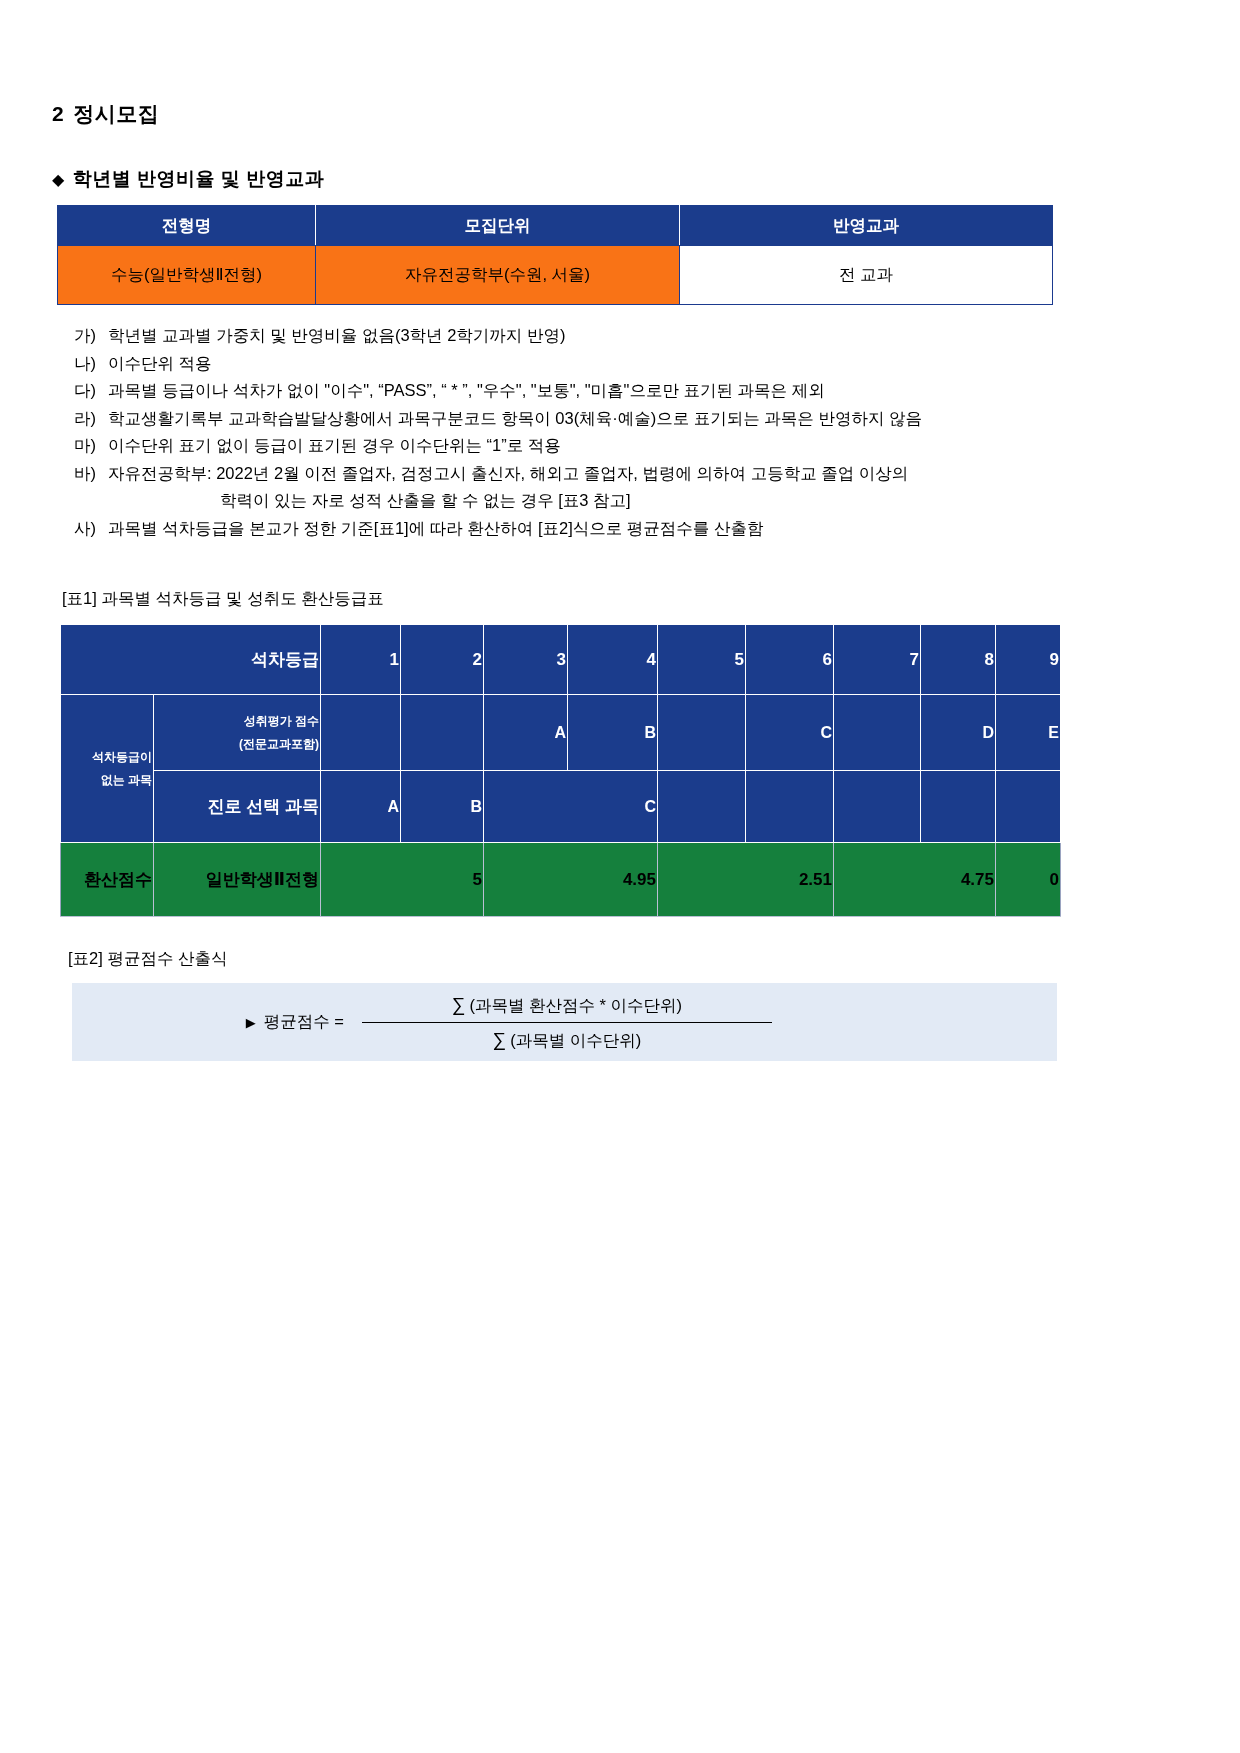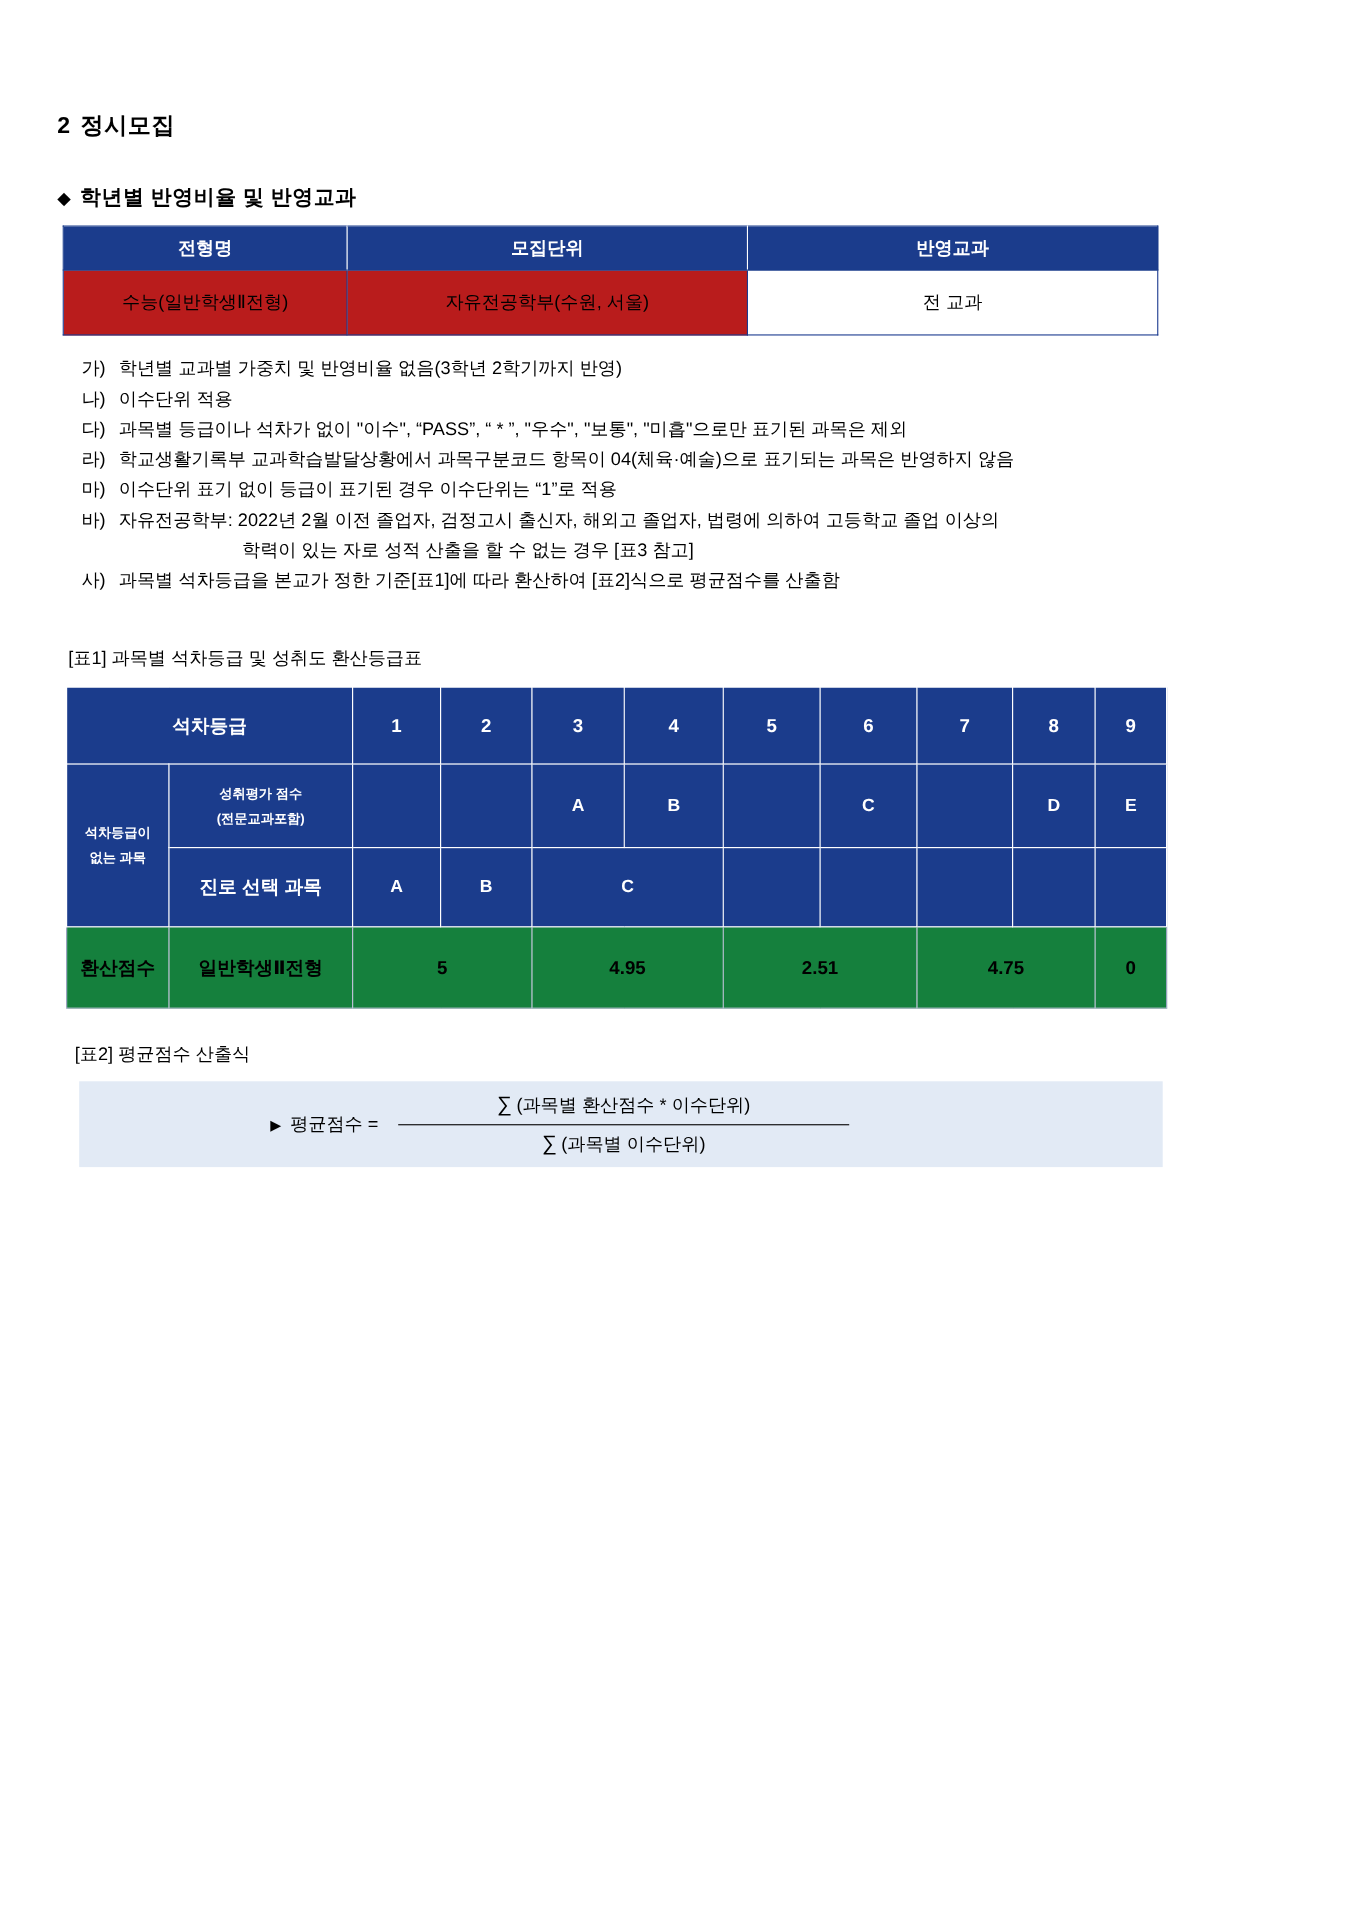--- a/index.html
+++ b/index.html
@@ -61,21 +61,21 @@
   .t0 thead th {
     background: #1b3c8c;
     color: #ffffff;
     font-weight: bold;
     height: 40px;
     border: 1px solid #1b3c8c;
     border-right: 1px solid #ffffff;
   }
   .t0 thead th:last-child { border-right: 1px solid #1b3c8c; }
   .t0 tbody td { height: 59px; font-weight: normal; }
-  .t0 tbody td.fill { background: #b91c1c; }
+  .t0 tbody td.fill { background: #f97316; }
   .t0 tbody td.plain { background: #ffffff; }
 
   
   .notes {
     position: absolute;
     left: 74px;
     top: 322px;
     width: 1000px;
     font-size: 16.5px;
     line-height: 27.5px;
@@ -114,21 +114,21 @@
     top: 624px;
     width: 1000px;
     border-collapse: collapse;
     table-layout: fixed;
   }
   .t1 td {
     border: 1px solid #ffffff;
     background: #1b3c8c;
     color: #ffffff;
     font-weight: bold;
-    text-align: center;
+    text-align: right;
     vertical-align: middle;
     font-size: 16px;
   }
   .t1 tr.r-head td { height: 70px; font-size: 17px; }
   .t1 tr.r-ach td { height: 76px; }
   .t1 tr.r-jin td { height: 72px; }
   .t1 td.lbl { font-size: 17px; }
   .t1 td.lbl-sm { font-size: 12px; line-height: 23px; }
   .t1 tr.r-score td {
     background: #15803d;
@@ -222,21 +222,21 @@
     <span class="note">
       <span class="mk">가)</span><span>학년별 교과별 가중치 및 반영비율 없음(3학년 2학기까지 반영)</span>
     </span>
     <span class="note">
       <span class="mk">나)</span><span>이수단위 적용</span>
     </span>
     <span class="note">
       <span class="mk">다)</span><span>과목별 등급이나 석차가 없이 "이수", “PASS”, “ * ”, "우수", "보통", "미흡"으로만 표기된 과목은 제외</span>
     </span>
     <span class="note">
-      <span class="mk">라)</span><span>학교생활기록부 교과학습발달상황에서 과목구분코드 항목이 04(체육·예술)으로 표기되는 과목은 반영하지 않음</span>
+      <span class="mk">라)</span><span>학교생활기록부 교과학습발달상황에서 과목구분코드 항목이 03(체육·예술)으로 표기되는 과목은 반영하지 않음</span>
     </span>
     <span class="note">
       <span class="mk">마)</span><span>이수단위 표기 없이 등급이 표기된 경우 이수단위는 “1”로 적용</span>
     </span>
     <span class="note">
       <span class="mk">바)</span><span>자유전공학부: 2022년 2월 이전 졸업자, 검정고시 출신자, 해외고 졸업자, 법령에 의하여 고등학교 졸업 이상의</span>
     </span>
     <span class="note-cont">학력이 있는 자로 성적 산출을 할 수 없는 경우 [표3 참고]</span>
     <span class="note">
       <span class="mk">사)</span><span>과목별 석차등급을 본교가 정한 기준[표1]에 따라 환산하여 [표2]식으로 평균점수를 산출함</span>

